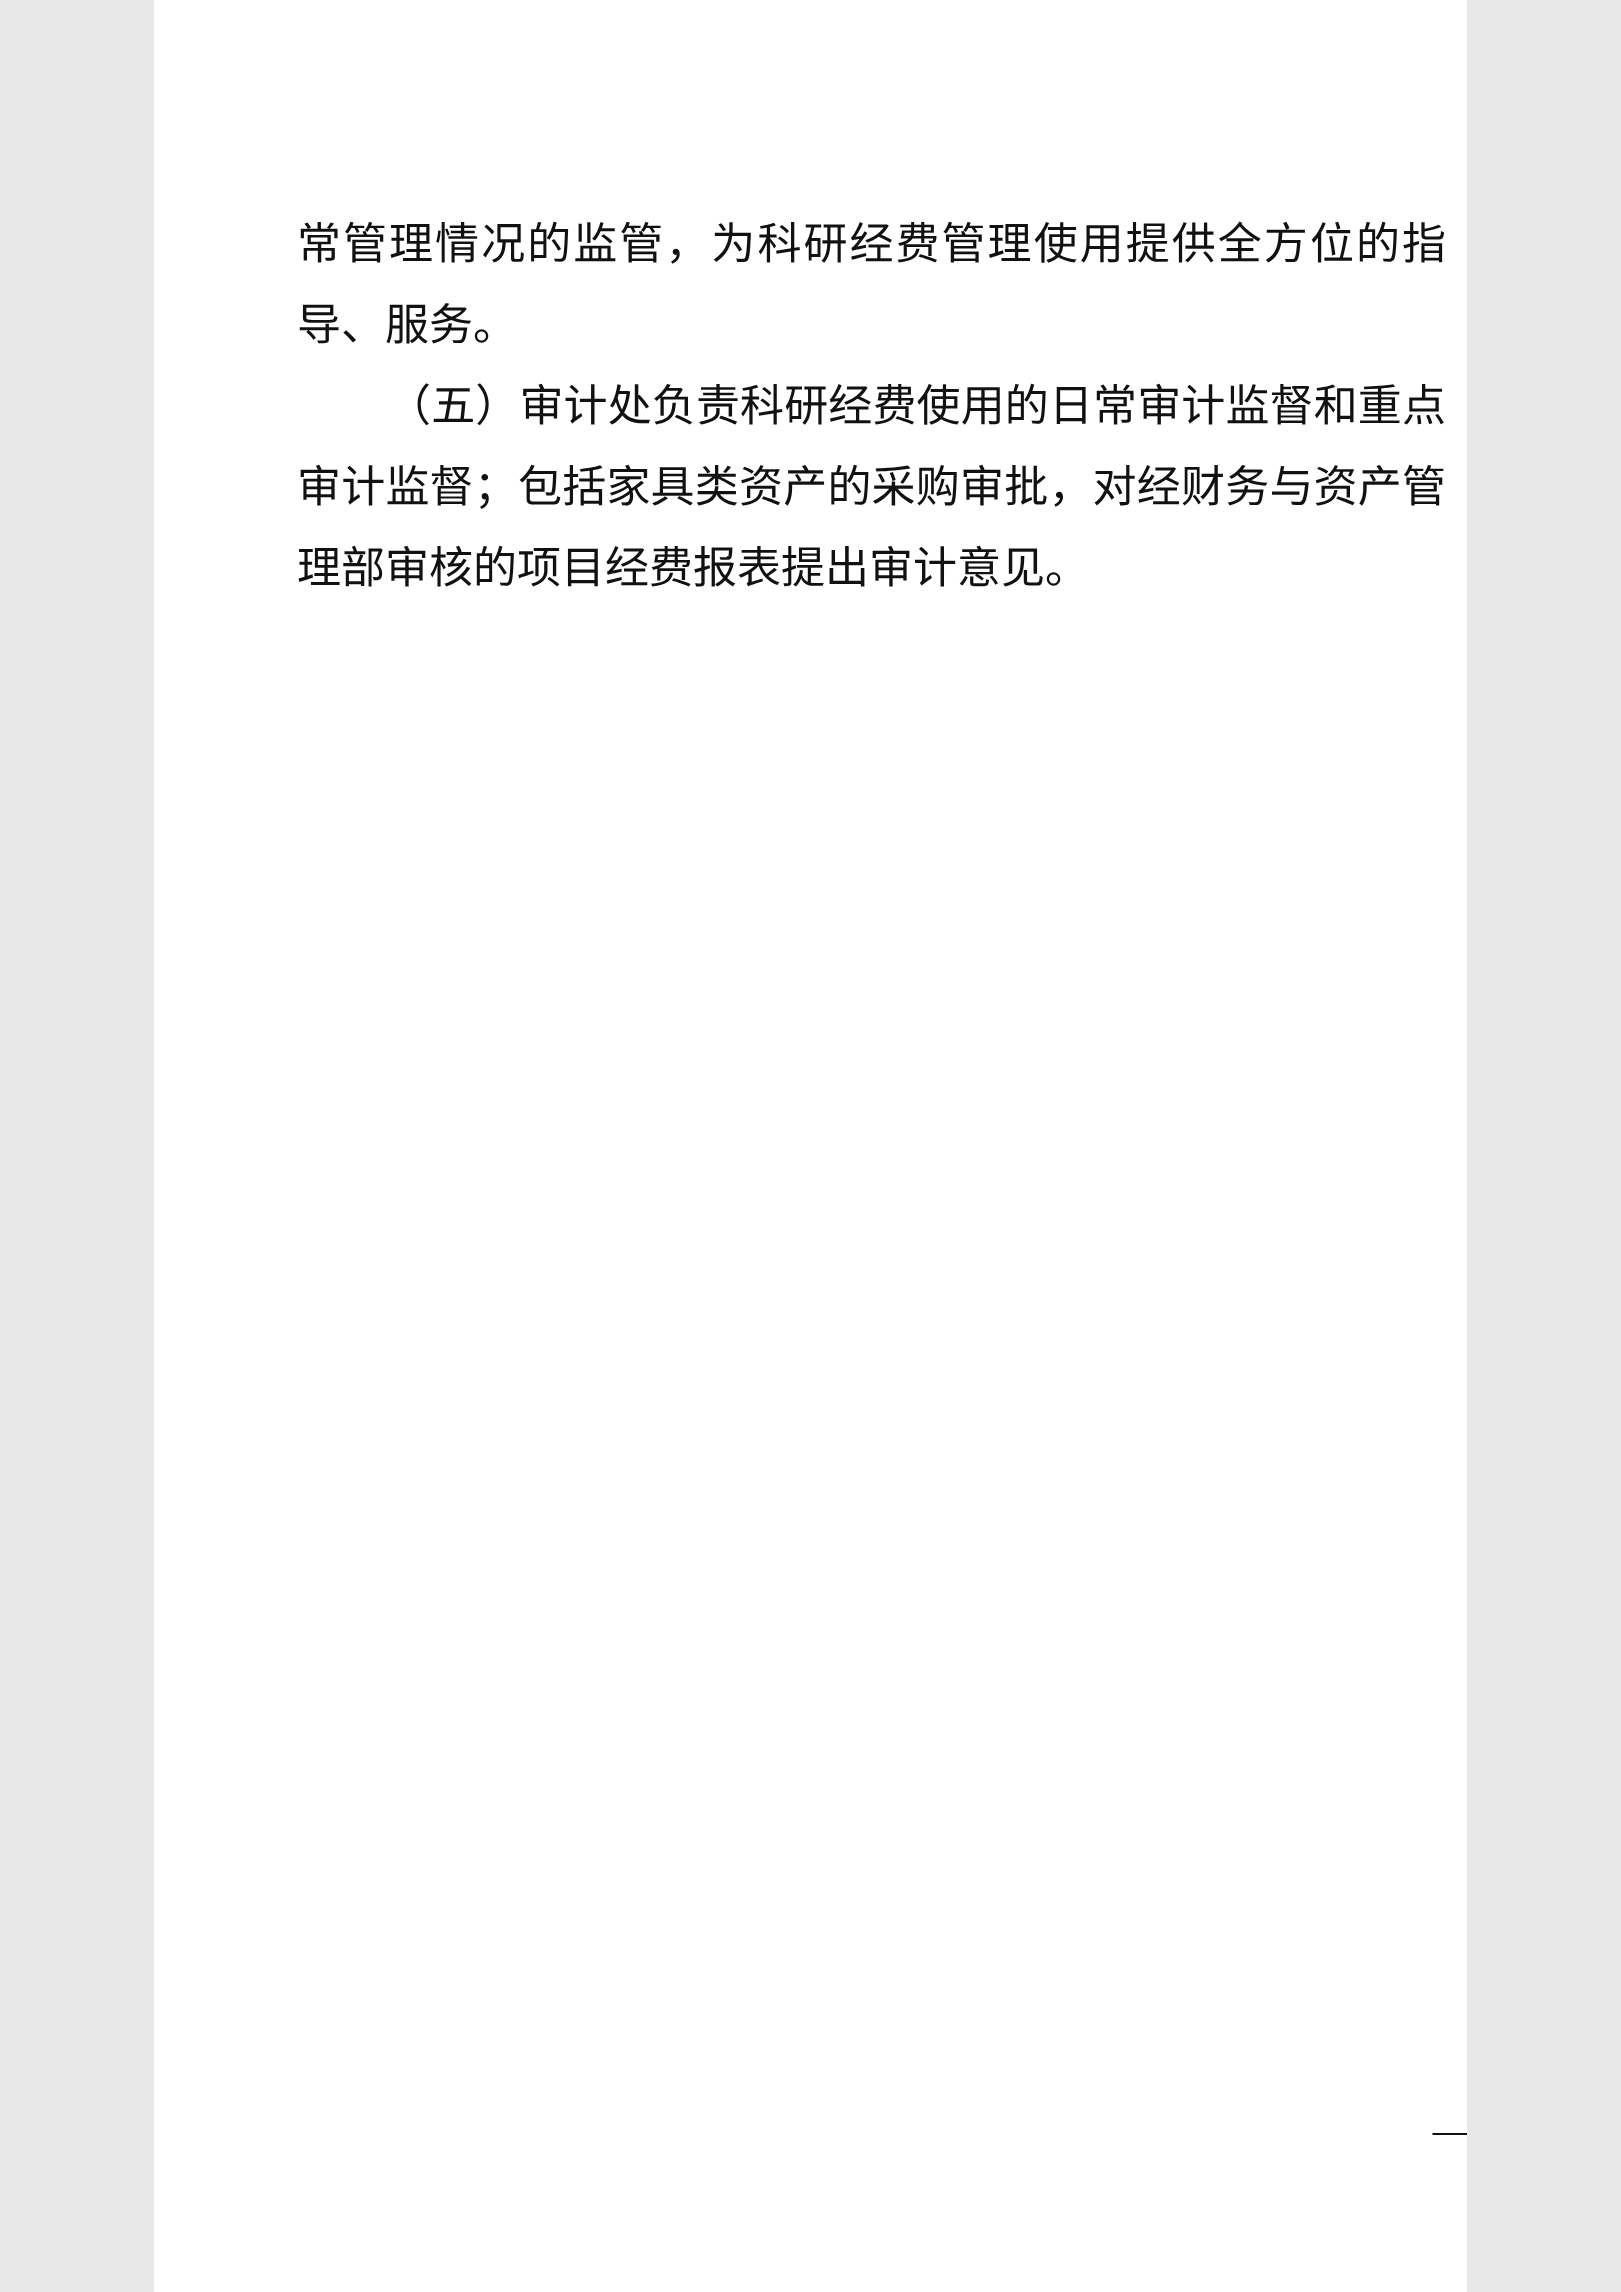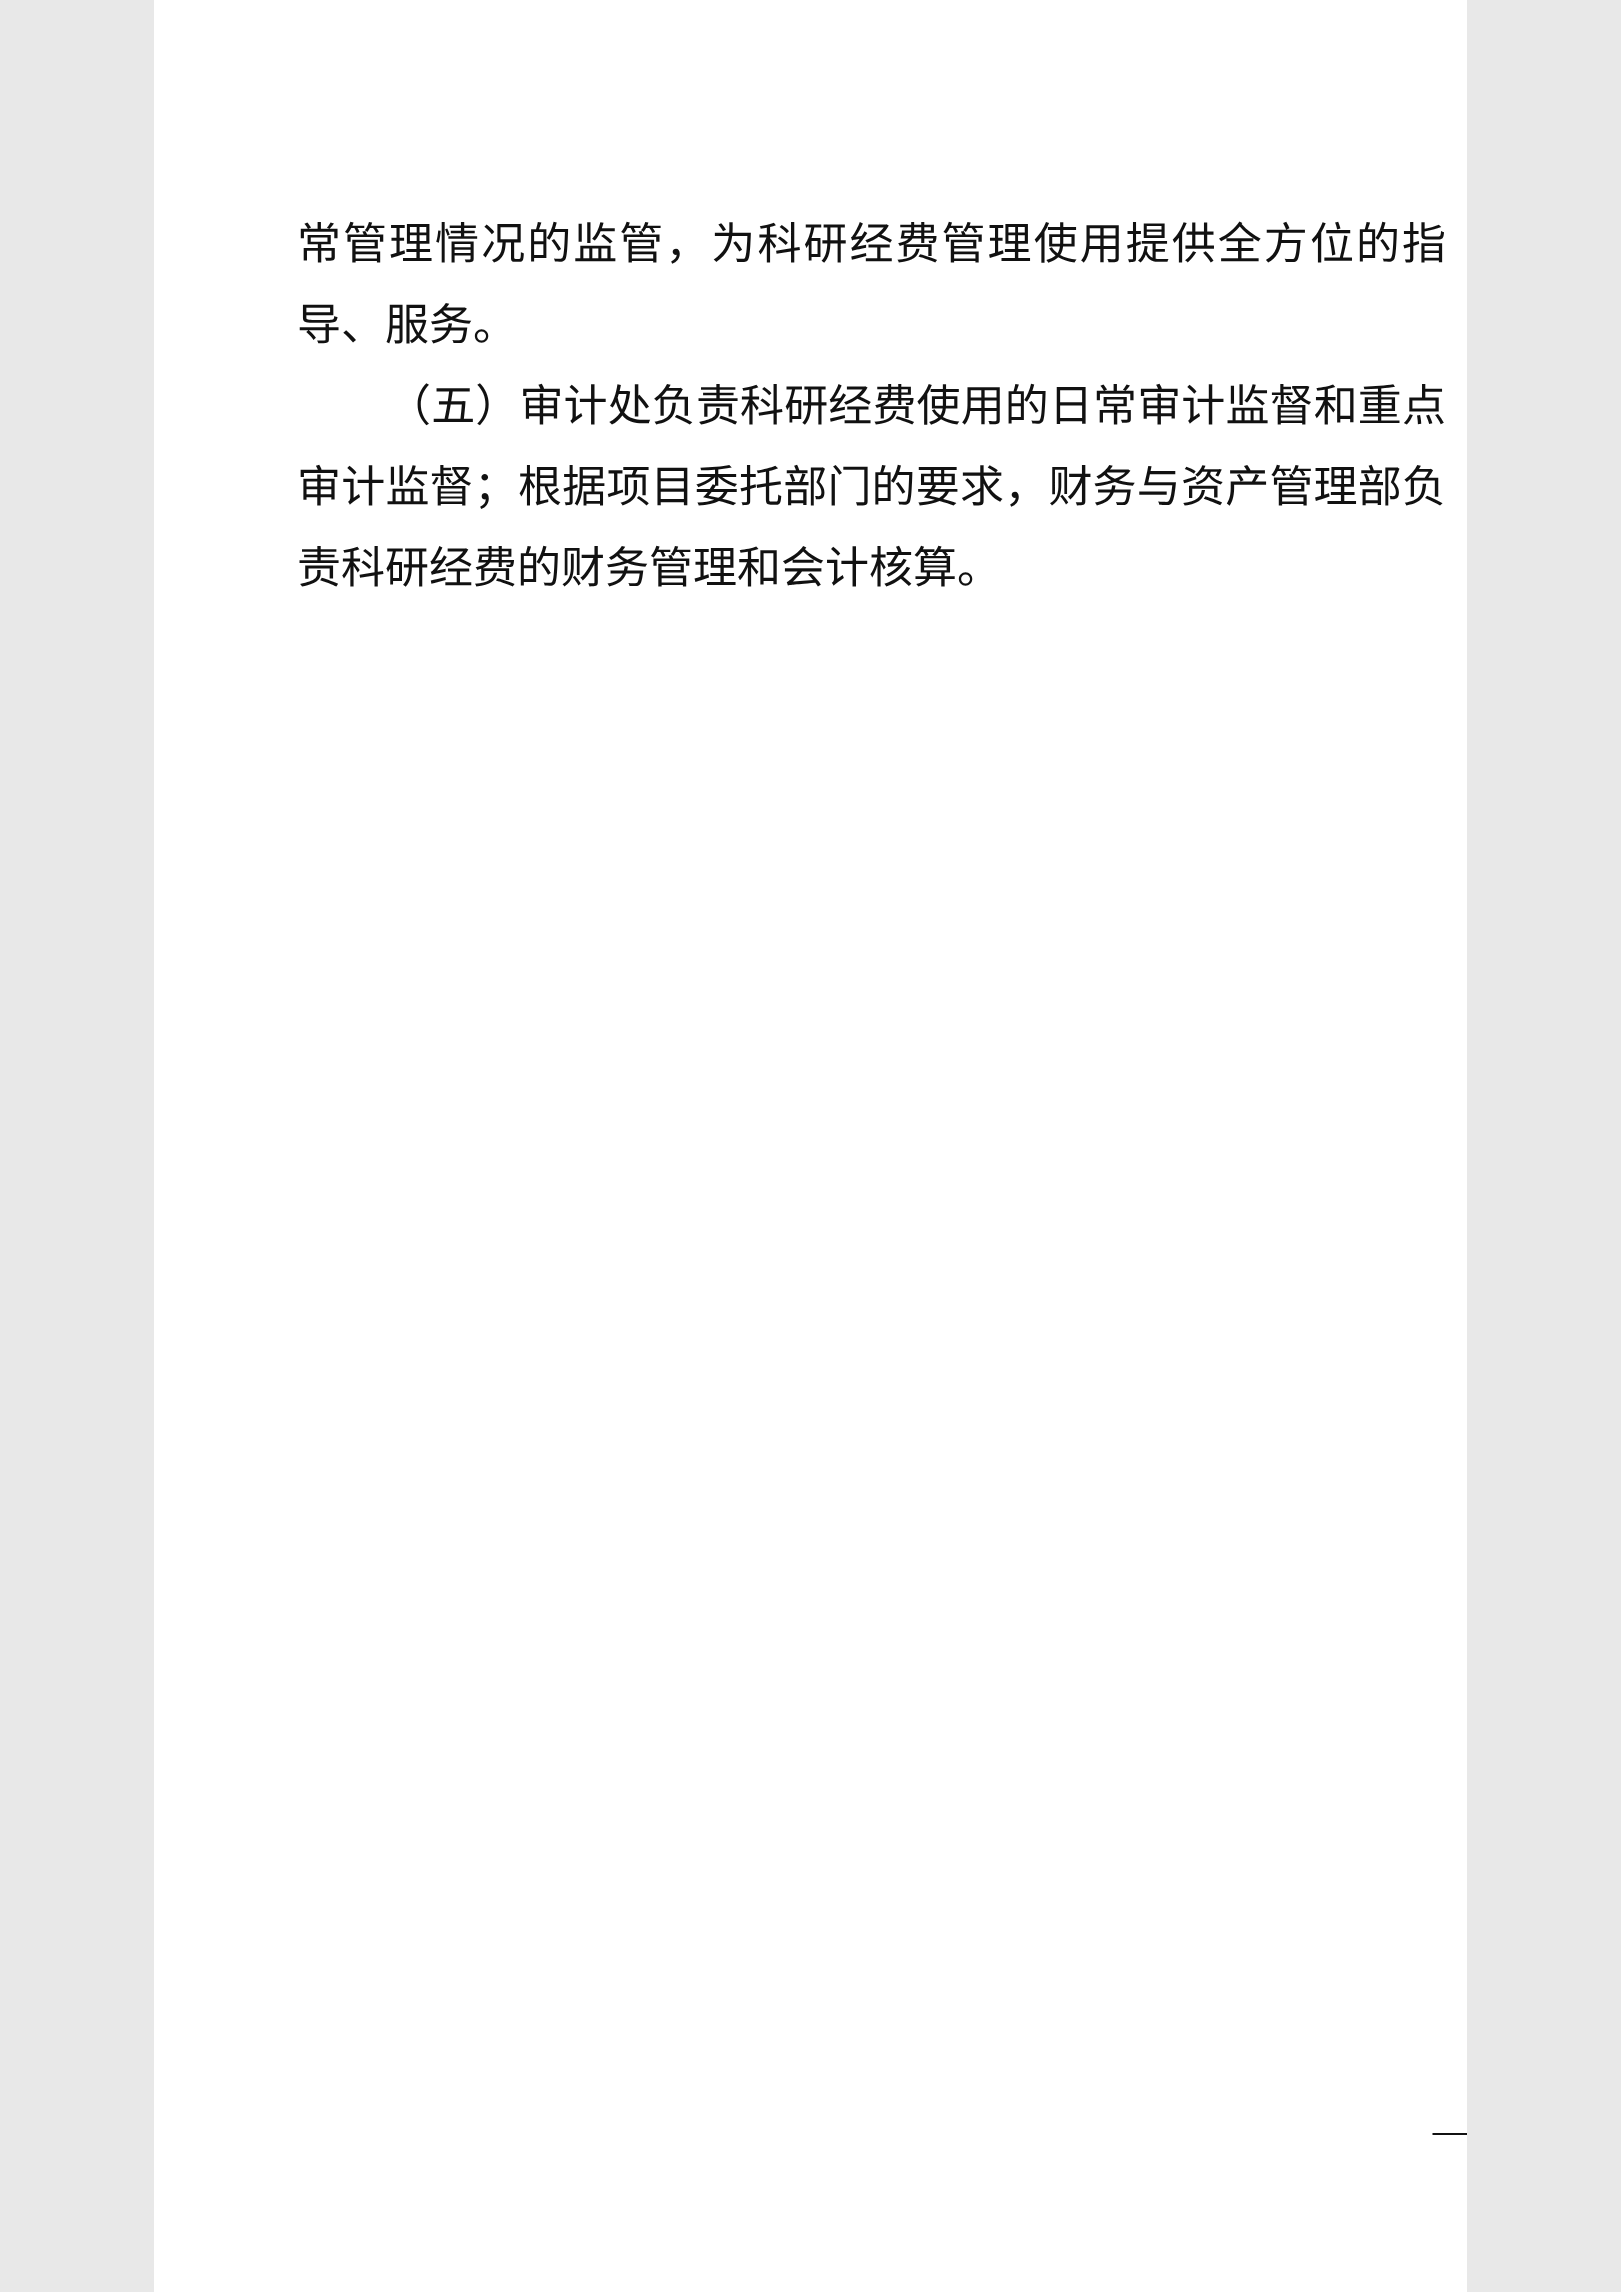--- a/index.html
+++ b/index.html
@@ -46,18 +46,18 @@
     letter-spacing: 5.9px;
     color: #111111;
   }
 </style>
 </head>
 <body>
 
 <div class="page">
   <div class="text-body">
     <p class="para">常管理情况的监管，为科研经费管理使用提供全方位的指导、服务。</p>
-    <p class="para indent">（五）审计处负责科研经费使用的日常审计监督和重点审计监督；根据项目委托部门的要求，财务与资产管理部负责科研经费的财务管理和会计核算。</p>
+    <p class="para indent">（五）审计处负责科研经费使用的日常审计监督和重点审计监督；包括家具类资产的采购审批，对经财务与资产管理部审核的项目经费报表提出审计意见。</p>
   </div>
 
   <div class="footer-pageno">— 3 —</div>
 </div>
 
 
 </body></html>

